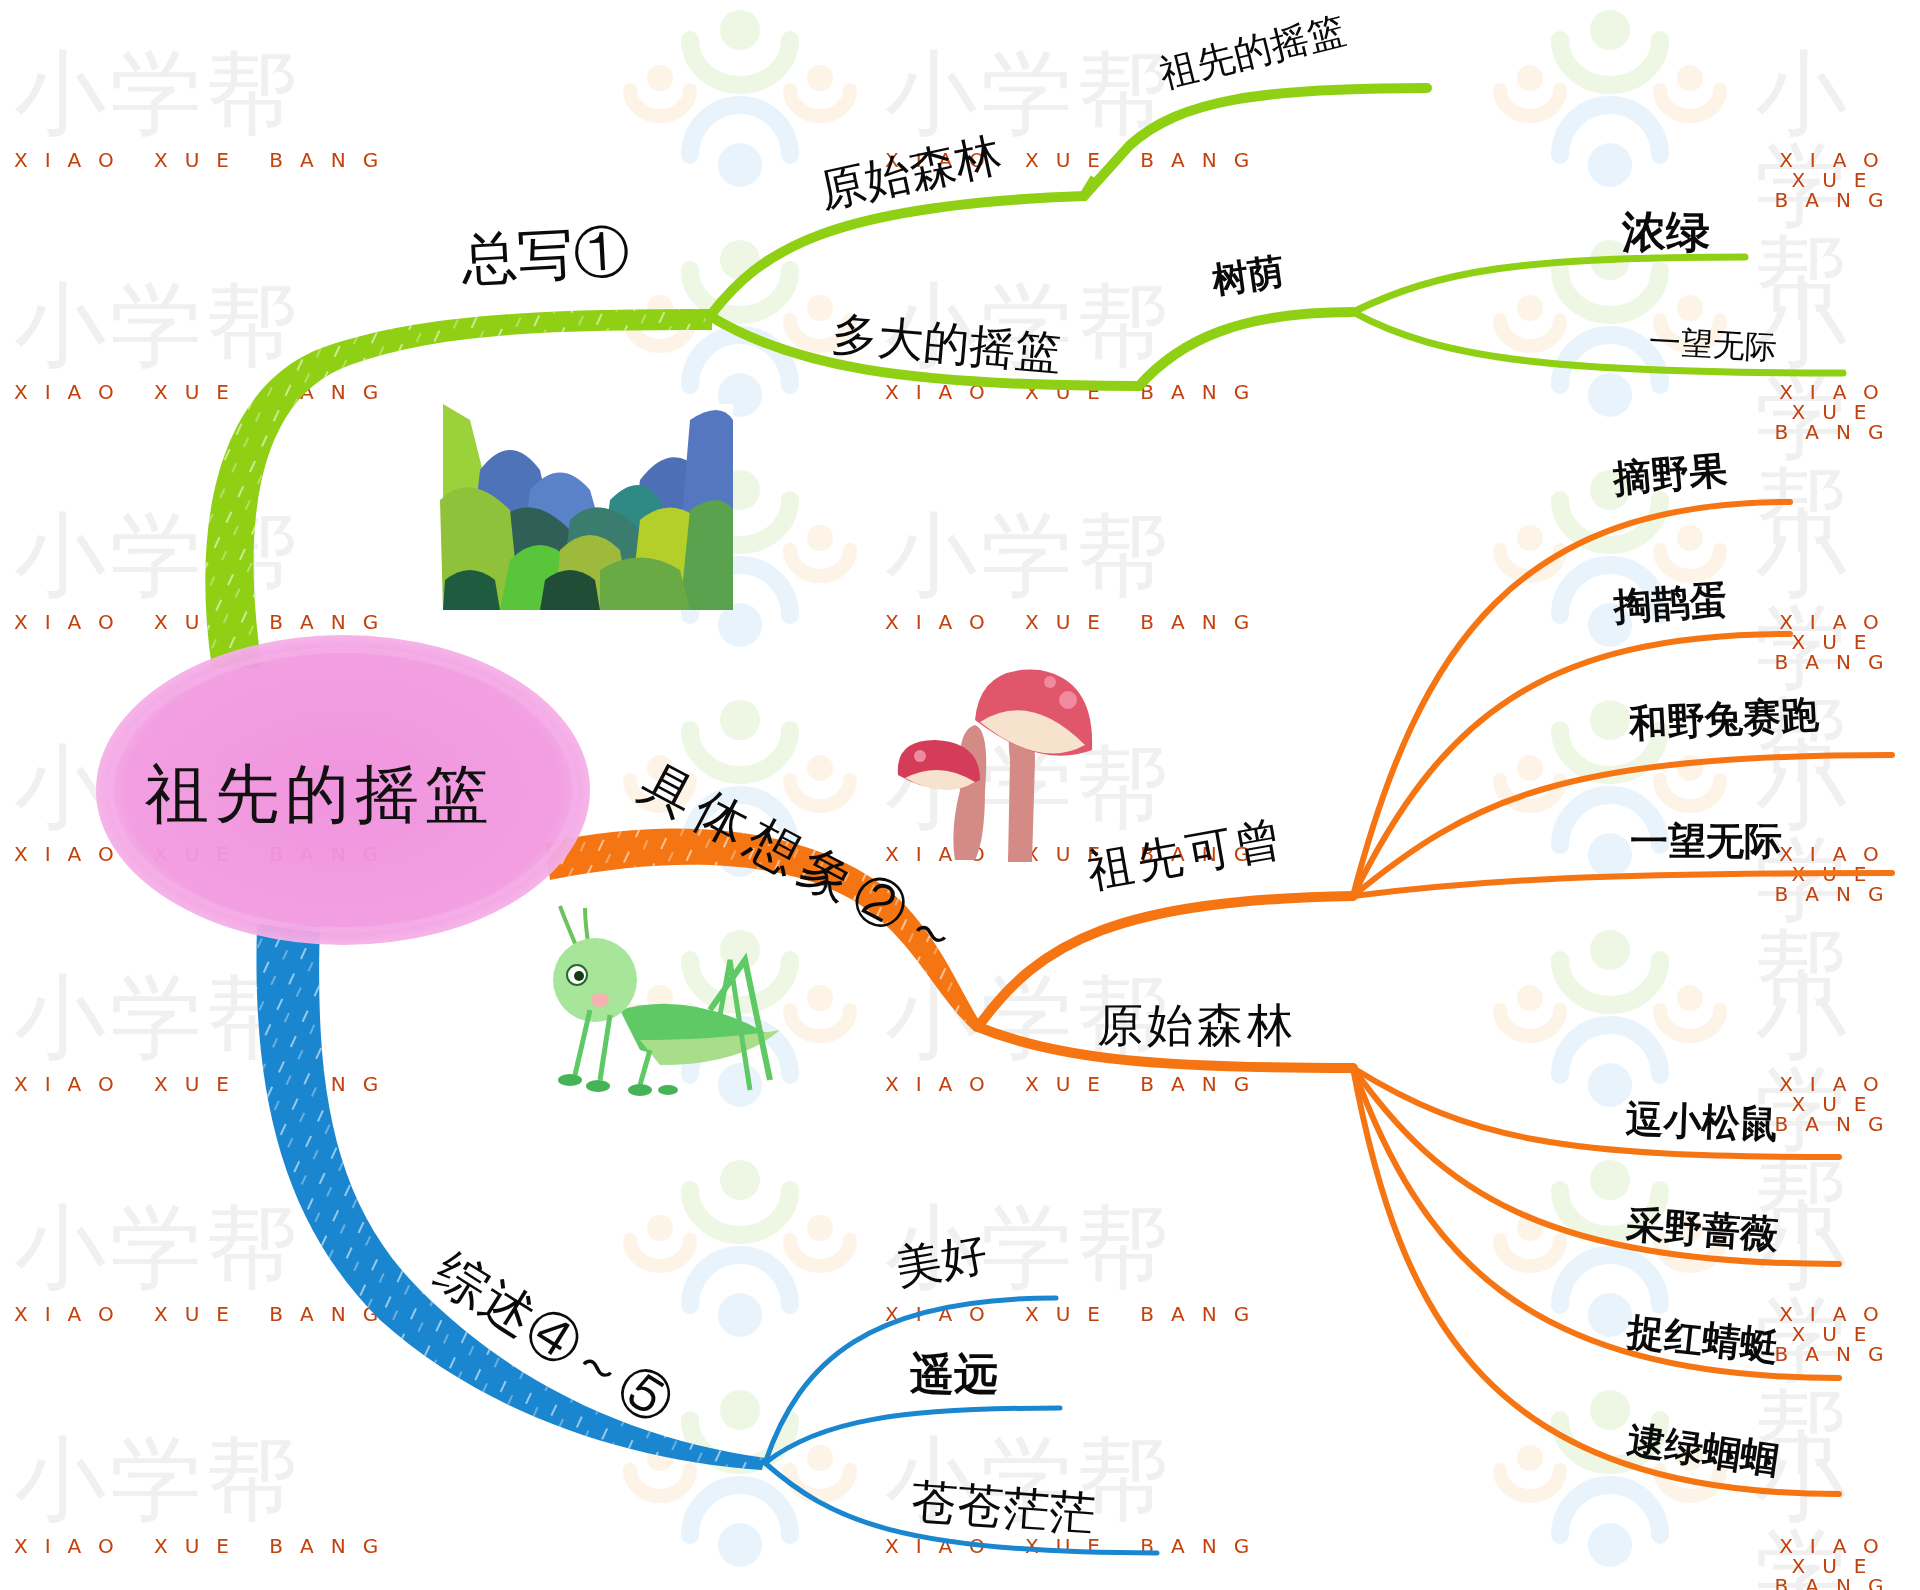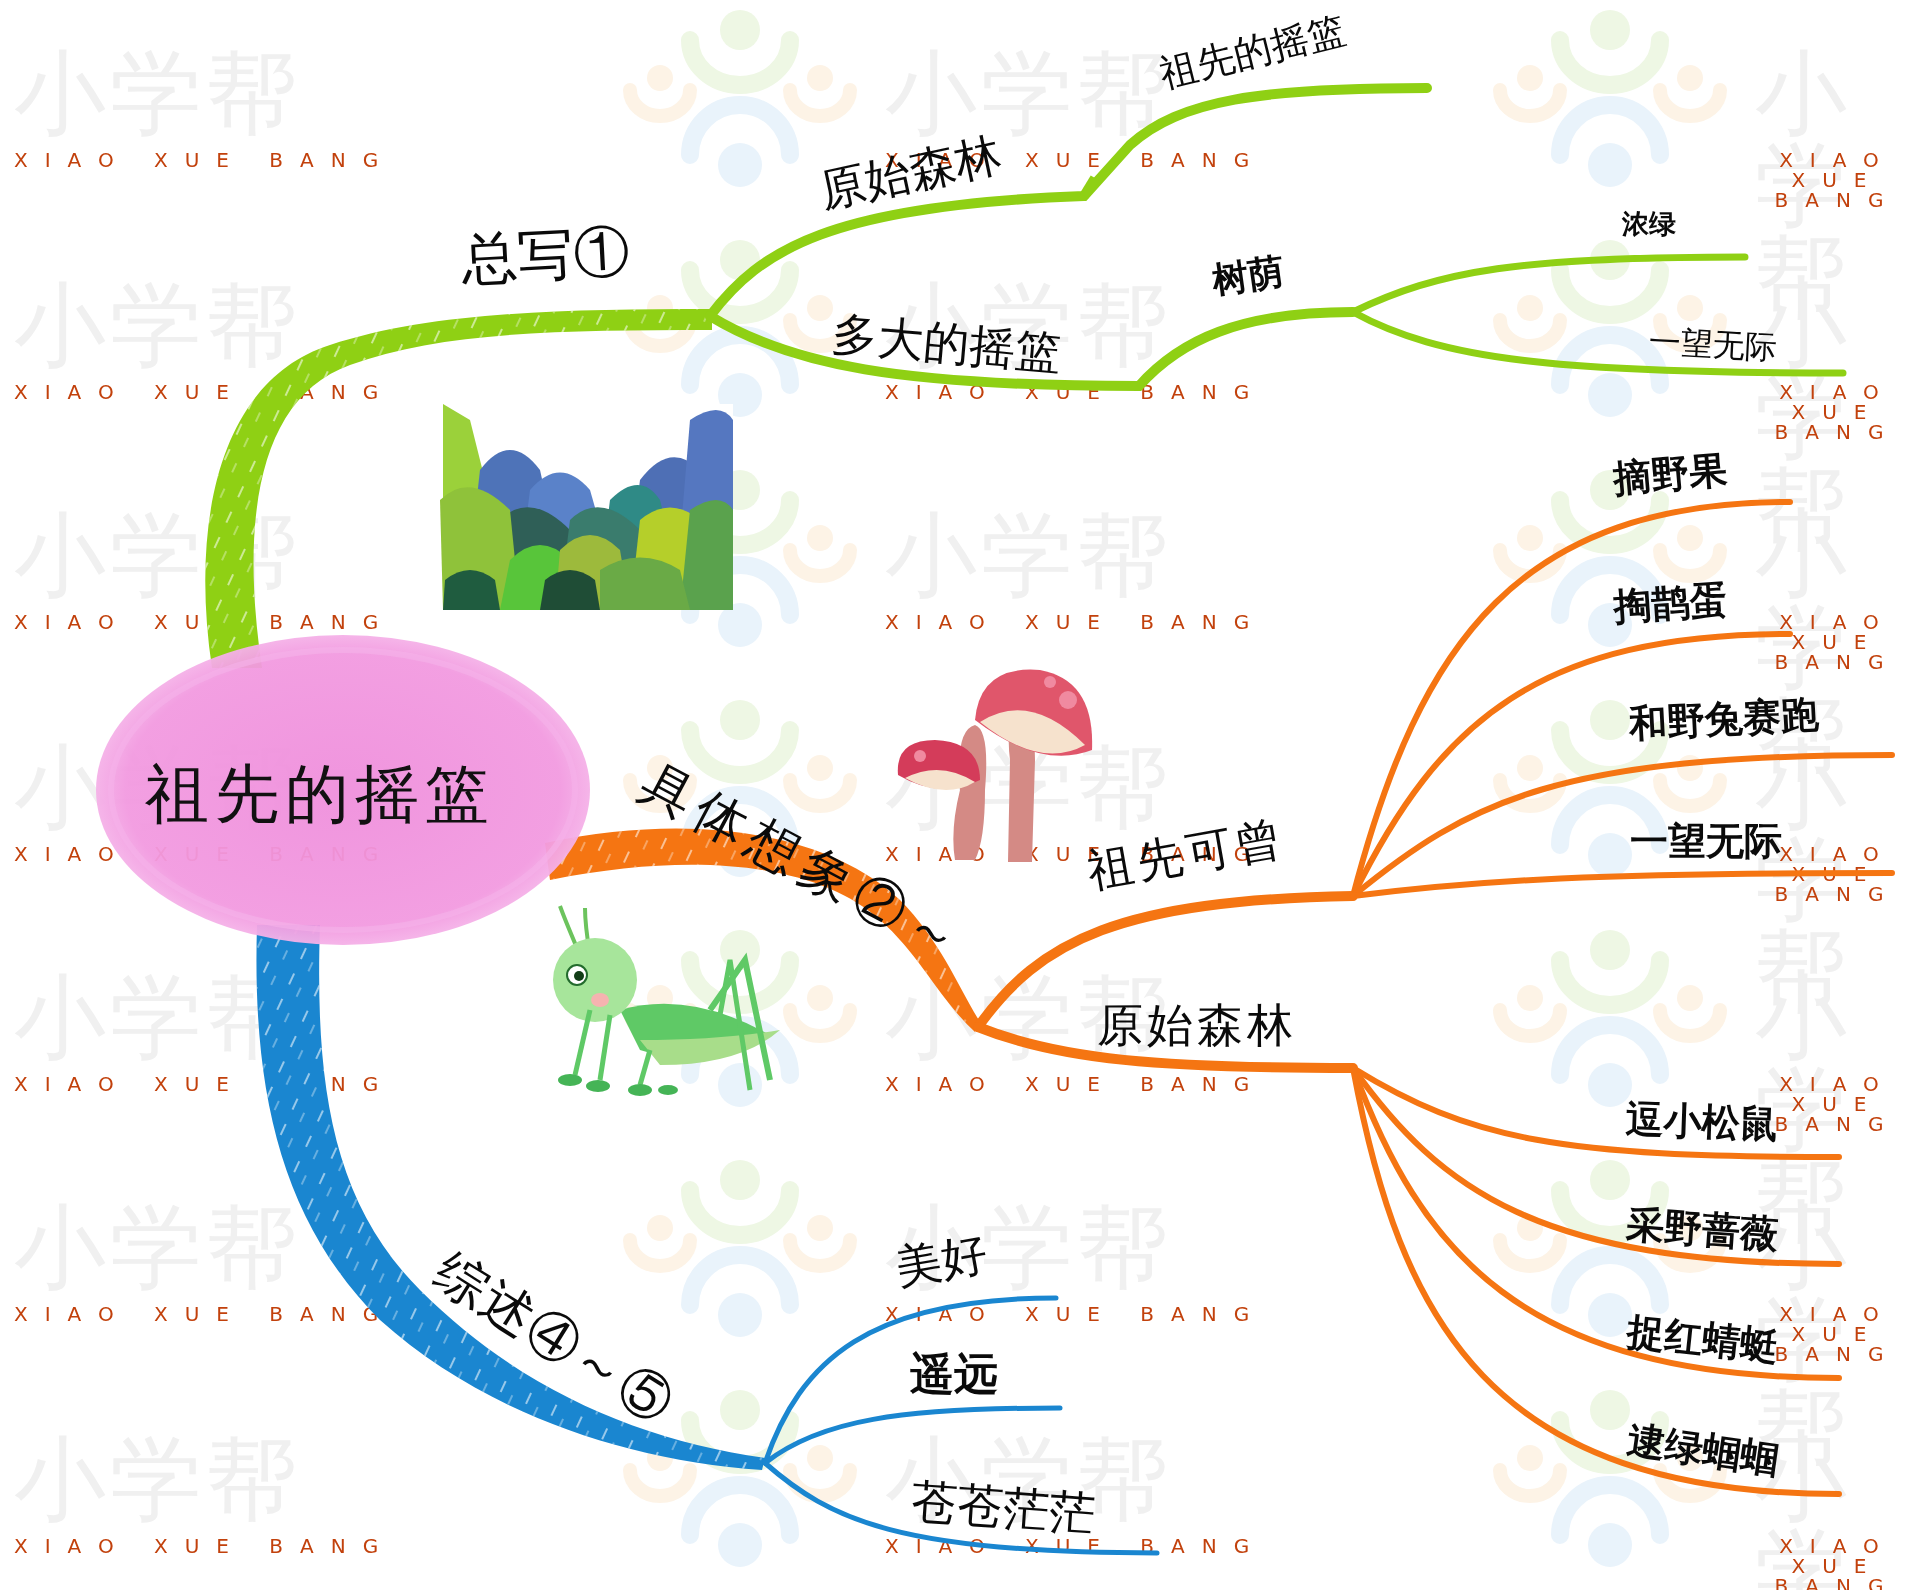--- a/index.html
+++ b/index.html
@@ -214,21 +214,21 @@
     </g>
   </svg>
 
   <div class="center-title">祖先的摇篮</div>
 
   <div class="label" style="left:463px;top:232px;font-size:56px;transform:rotate(-3deg)">总写①</div>
   <div class="label" style="left:825px;top:168px;font-size:46px;transform:rotate(-12deg)">原始森林</div>
   <div class="label" style="left:1165px;top:55px;font-size:38px;transform:rotate(-14deg)">祖先的摇篮</div>
   <div class="label" style="left:830px;top:310px;font-size:46px;transform:rotate(5deg)">多大的摇篮</div>
   <div class="label lbl-bold" style="left:1215px;top:262px;font-size:36px;transform:rotate(-8deg)">树荫</div>
-  <div class="label lbl-bold" style="left:1622px;top:210px;font-size:27px">浓绿</div>
+  <div class="label lbl-bold" style="left:1622px;top:210px;font-size:44px">浓绿</div>
   <div class="label" style="left:1648px;top:325px;font-size:32px;transform:rotate(3deg)">一望无际</div>
 
   <div class="label" style="left:645px;top:752px;font-size:52px;transform:rotate(10deg);transform-origin:left center">
     <span style="display:inline-block;letter-spacing:8px;transform:rotate(18deg);transform-origin:left center">具体想象②～</span>
   </div>
   <div class="label" style="left:1092px;top:848px;font-size:46px;transform:rotate(-10deg);letter-spacing:4px">祖先可曾</div>
   <div class="label" style="left:1097px;top:1002px;font-size:46px;letter-spacing:4px">原始森林</div>
 
   <div class="label lbl-bold" style="left:1615px;top:460px;font-size:38px;transform:rotate(-5deg)">摘野果</div>
   <div class="label lbl-bold" style="left:1615px;top:588px;font-size:38px;transform:rotate(-4deg)">掏鹊蛋</div>

